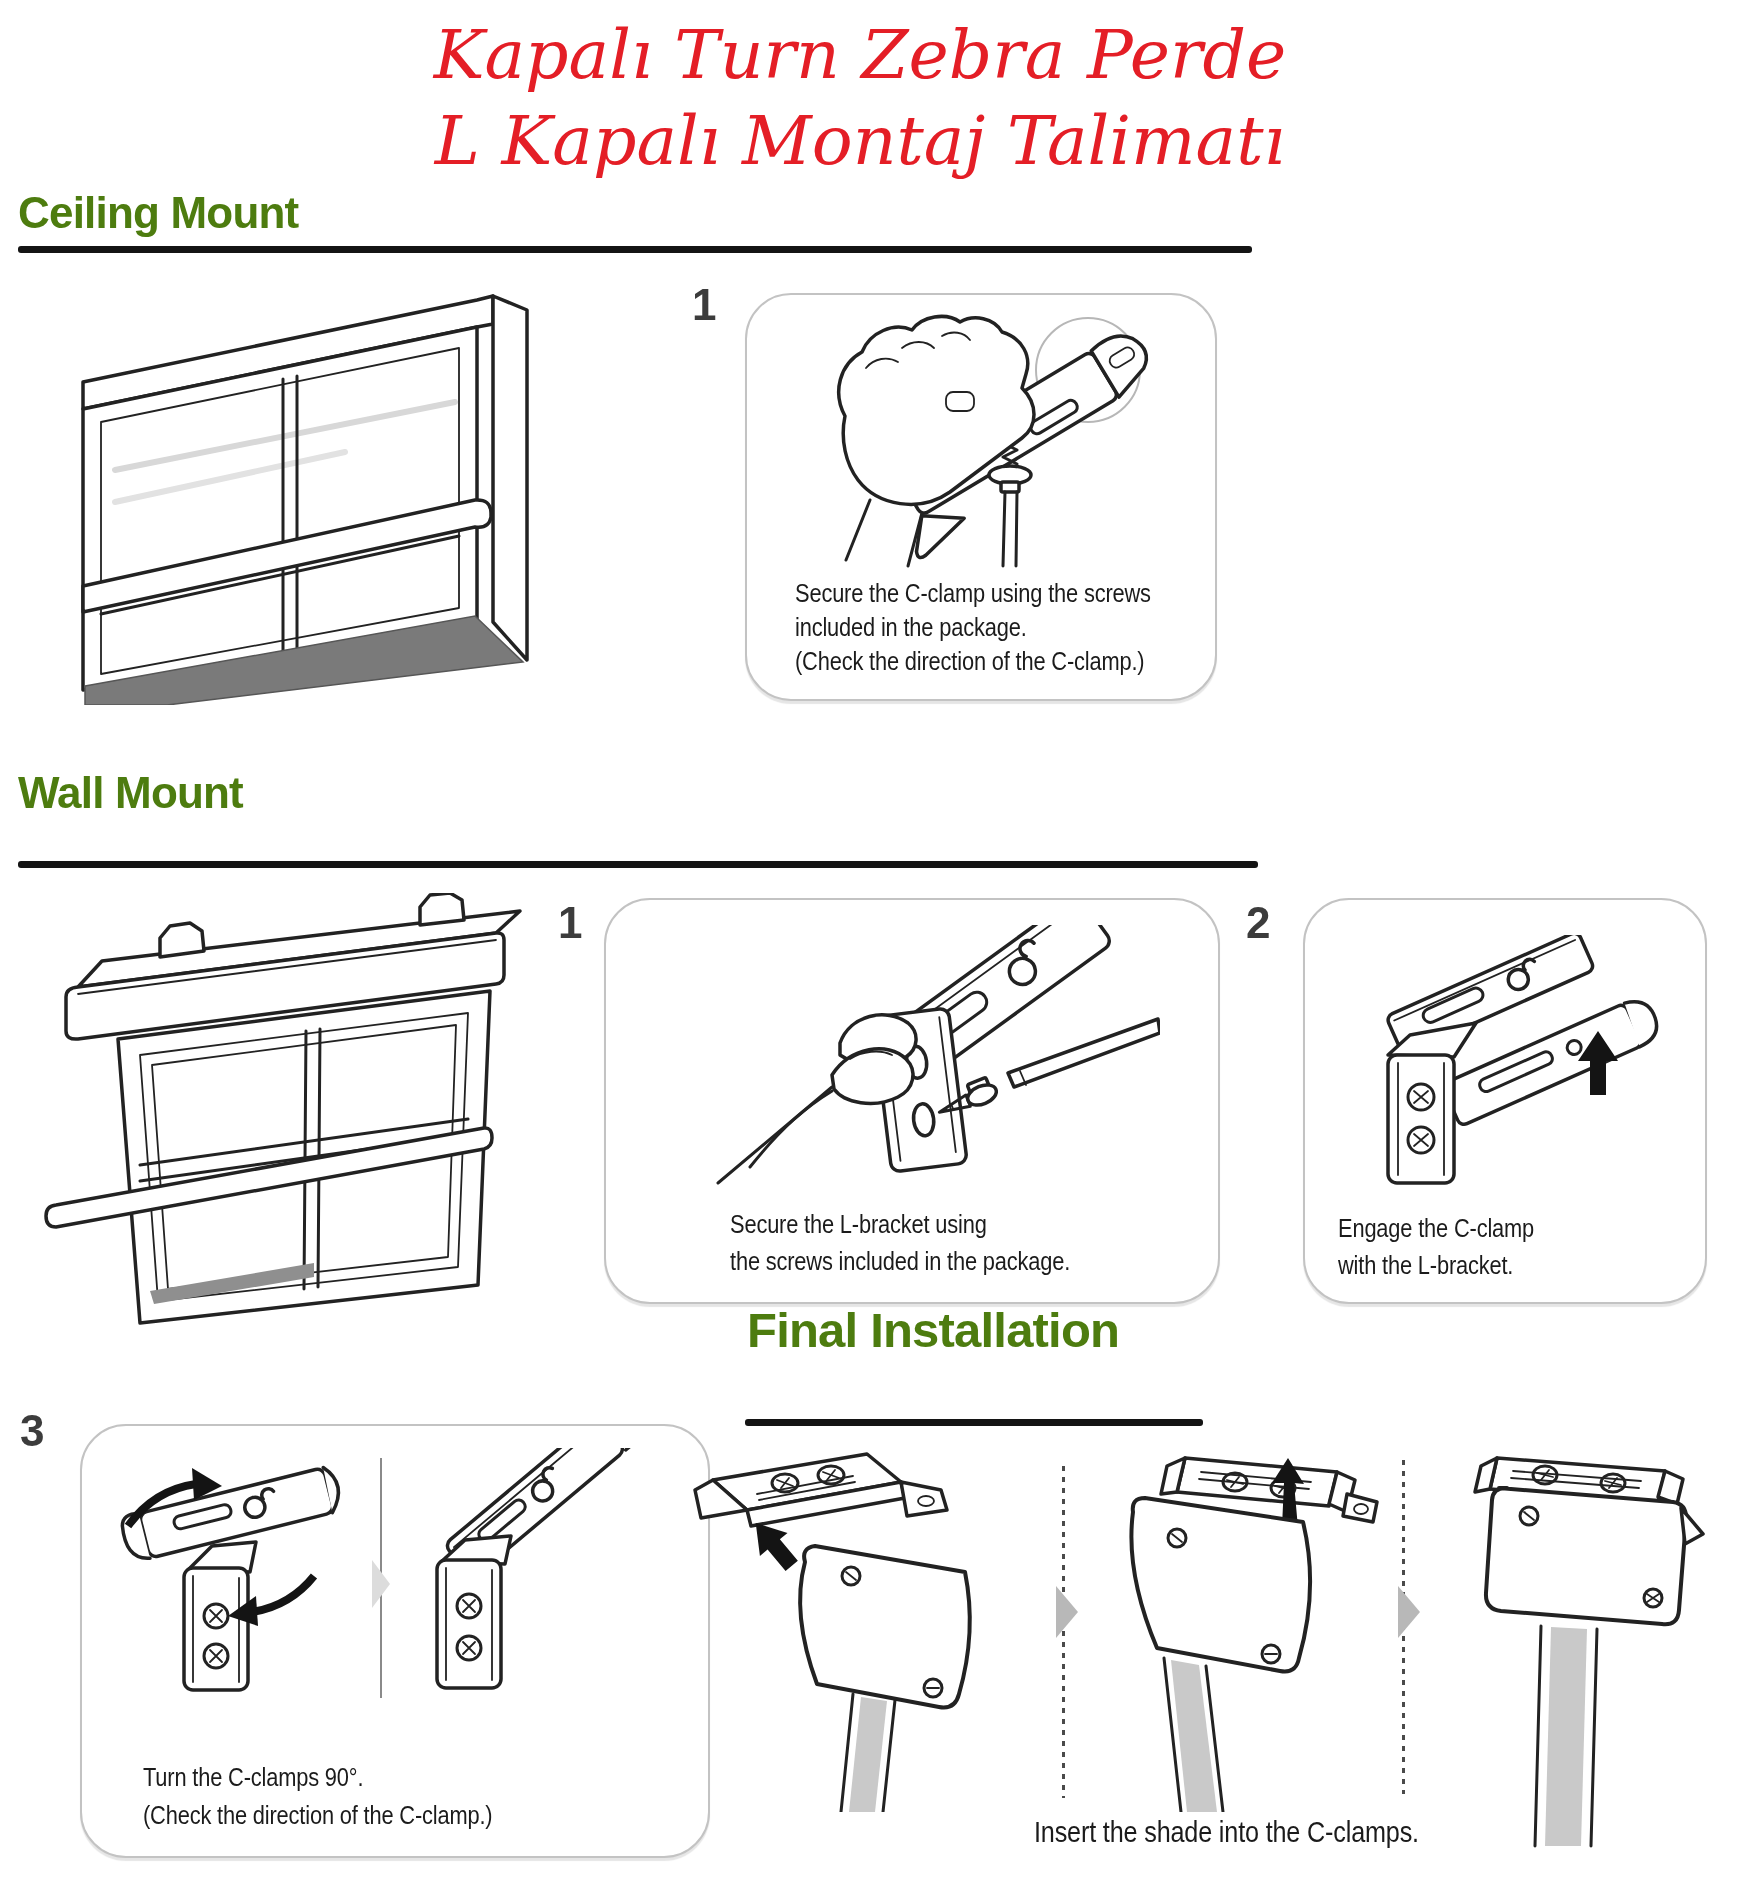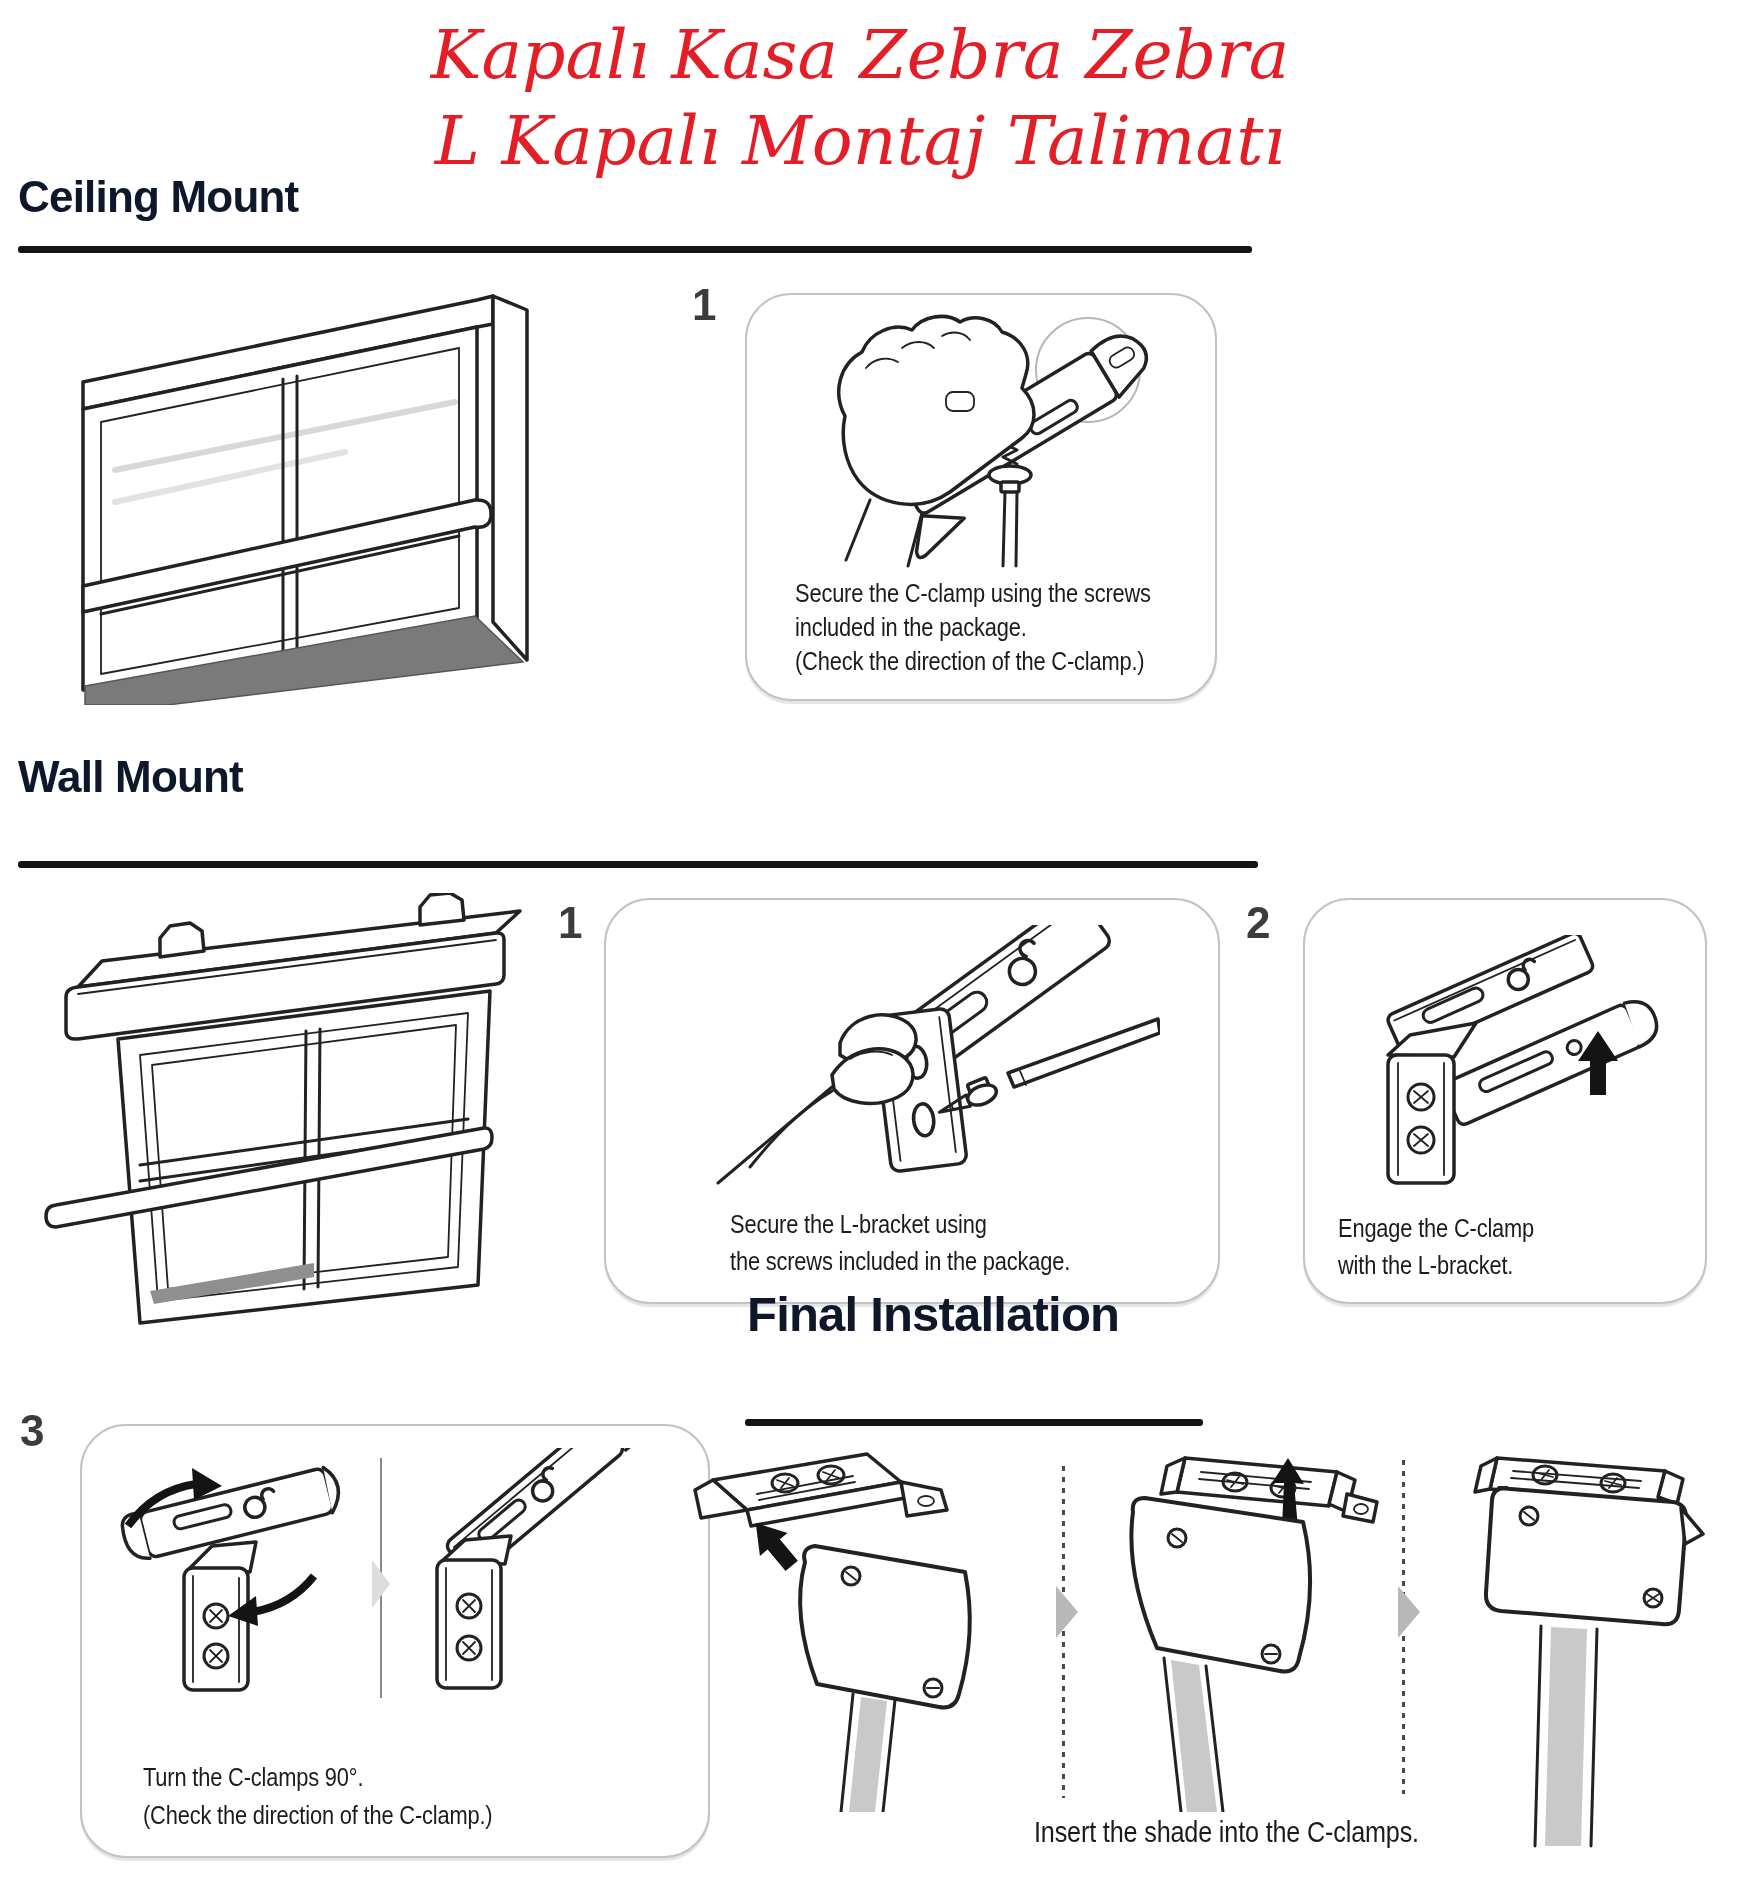--- a/index.html
+++ b/index.html
@@ -2,21 +2,21 @@
 <html><head>
 <meta charset="utf-8">
 <style>
   html,body{margin:0;padding:0;background:#ffffff;}
   #page{position:relative;width:1754px;height:1893px;background:#ffffff;overflow:hidden;
         font-family:"Liberation Sans",sans-serif;color:#191919;}
   .abs{position:absolute;}
   .title{width:1000px;left:360px;text-align:center;color:#e41e26;
          font-family:"DejaVu Serif",serif;font-style:italic;font-weight:500;
          font-size:68px;line-height:86px;white-space:nowrap;}
-  .heading{font-weight:700;font-size:44px;color:#0f172a;letter-spacing:-0.8px;white-space:nowrap;}
+  .heading{font-weight:700;font-size:44px;color:#4d7c0f;letter-spacing:-0.8px;white-space:nowrap;margin-top:16px;}
   .rule{height:7px;background:#141414;border-radius:3px;}
   .stepnum{font-weight:700;font-size:44px;color:#3c3c3c;}
   .stepbox{background:#fff;border:2px solid #c3c3c3;border-radius:46px;
            box-shadow:0 3px 1px rgba(0,0,0,0.10);}
   .caption{font-size:26px;line-height:34px;color:#1b1b1b;letter-spacing:-0.2px;
            transform:scaleX(0.84);transform-origin:0 0;white-space:nowrap;}
   .caption-final{font-size:30px;line-height:36px;color:#1b1b1b;letter-spacing:-0.2px;
            transform:scaleX(0.84);transform-origin:0 0;white-space:nowrap;}
   .dashsep{width:3px;background:repeating-linear-gradient(to bottom,#4a4a4a 0 5px,transparent 5px 11px);}
   svg{display:block;}
@@ -24,21 +24,21 @@
   .ln{fill:none;stroke:#222;stroke-width:3;stroke-linecap:round;stroke-linejoin:round;}
   .lnw{fill:#fff;stroke:#222;stroke-width:3.5;stroke-linecap:round;stroke-linejoin:round;}
   .lnt{fill:none;stroke:#222;stroke-width:1.8;stroke-linecap:round;stroke-linejoin:round;}
   .blk{fill:#141414;stroke:none;}
 </style>
 </head>
 <body>
 
 <div id="page">
 
-  <div class="abs title" style="top:12px;">Kapalı Kasa Zebra Zebra</div>
+  <div class="abs title" style="top:12px;">Kapalı Turn Zebra Perde</div>
   <div class="abs title" style="top:98px;">L Kapalı Montaj Talimatı</div>
 
   <div class="abs heading" style="left:18px;top:172px;">Ceiling Mount</div>
   <div class="abs rule" style="left:18px;top:246px;width:1234px;"></div>
 
   <svg class="abs" style="left:45px;top:270px;" width="500" height="435" viewBox="0 0 500 435">
     <g>
       <polygon class="lnw" points="38,112 432,30 448,26 448,54 432,57 38,139"></polygon>
       <polygon class="lnw" points="448,26 482,40 482,390 448,352"></polygon>
       <polygon class="lnw" points="38,139 432,57 432,352 38,420"></polygon>

